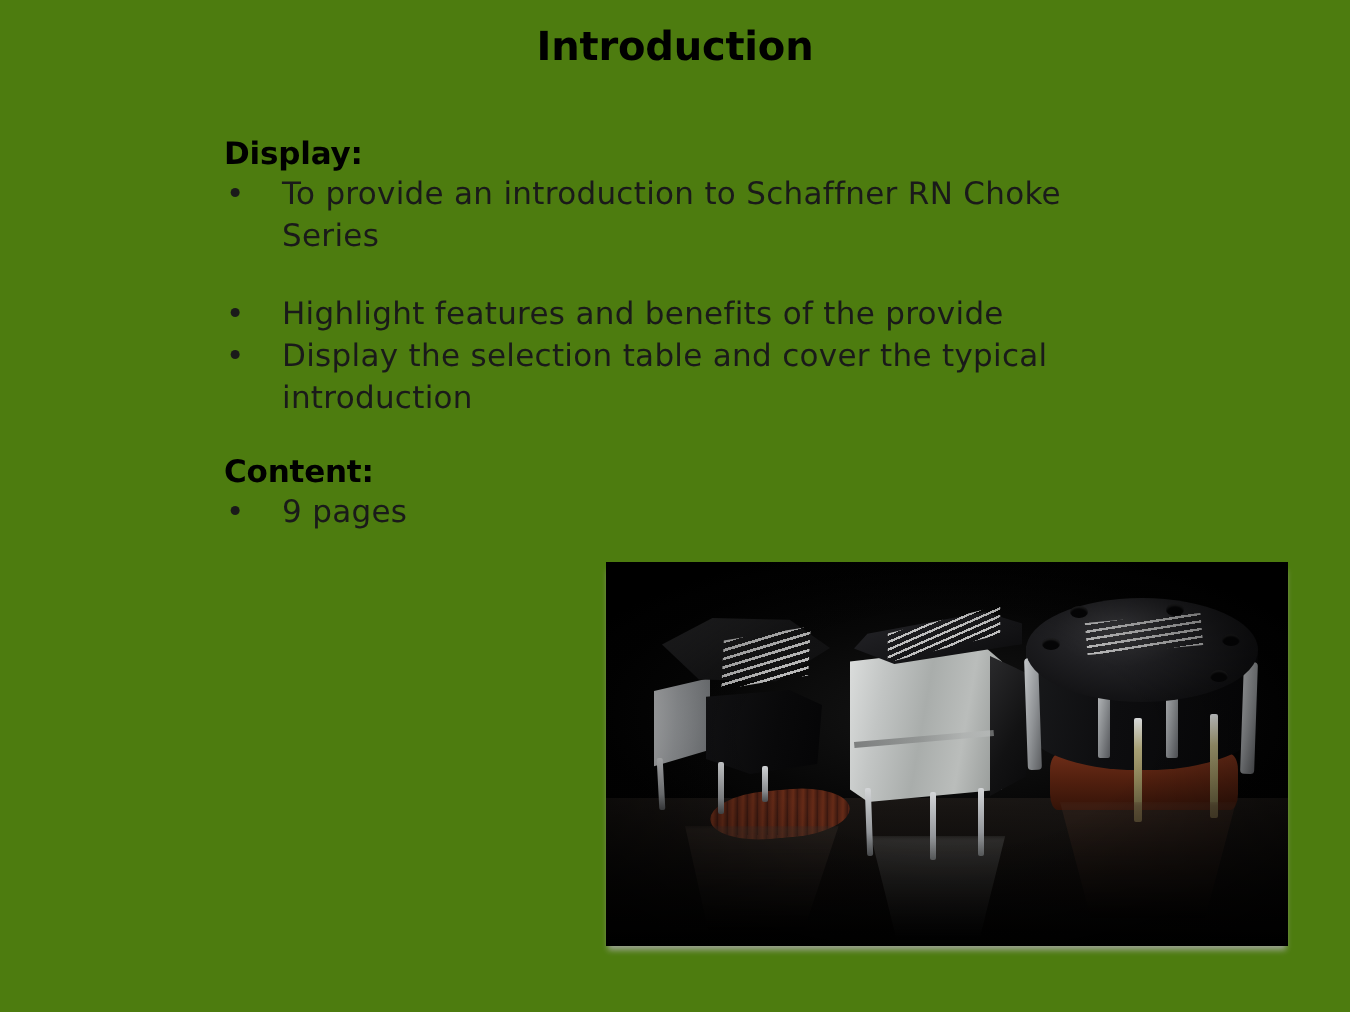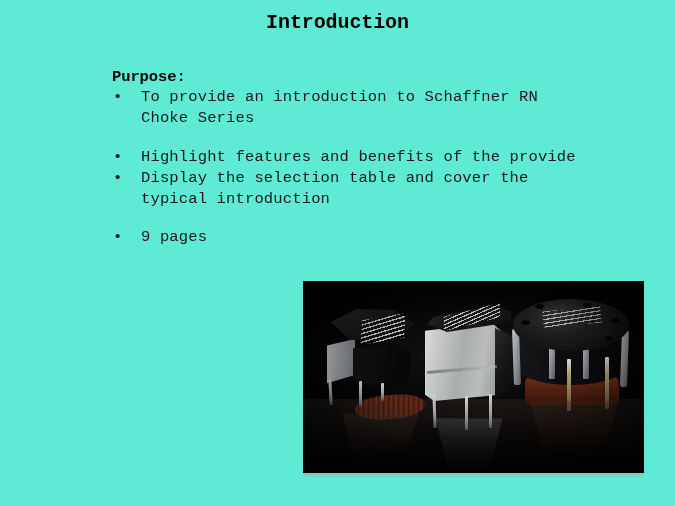--- a/index.html
+++ b/index.html
@@ -10,22 +10,21 @@
     width: 675px;
     height: 506px;
     background: #ffffff;
     font-family: "DejaVu Sans", sans-serif;
     overflow: hidden;
     position: relative;
   }
   .slide {
     position: absolute;
     inset: 0;
-    background: #5eead4;
-    font-family: Liberation Mono, monospace;
+    background: #4d7c0f;
   }
   .slide-title {
     position: absolute;
     top: 11px;
     left: 0;
     width: 675px;
     text-align: center;
     font-size: 20px;
     font-weight: bold;
     color: #000000;
@@ -318,21 +317,21 @@
 </head>
 <body>
 
 <div class="slide">
 
   <div class="slide-title">Introduction</div>
 
   <div class="content-body">
 
     <div class="section">
-      <div class="section-heading">Purpose:</div>
+      <div class="section-heading">Display:</div>
       <ul class="bullet-list">
         <li class="bullet-item">
           <span class="bullet-dot">•</span>
           <span>To provide an introduction to Schaffner RN Choke Series</span>
         </li>
       </ul>
     </div>
 
     <div class="gap-lg"></div>
 
@@ -345,20 +344,21 @@
         <li class="bullet-item">
           <span class="bullet-dot">•</span>
           <span>Display the selection table and cover the typical introduction</span>
         </li>
       </ul>
     </div>
 
     <div class="gap-md"></div>
 
     <div class="section">
+      <div class="section-heading">Content:</div>
       <ul class="bullet-list">
         <li class="bullet-item">
           <span class="bullet-dot">•</span>
           <span>9 pages</span>
         </li>
       </ul>
     </div>
 
   </div>
 

